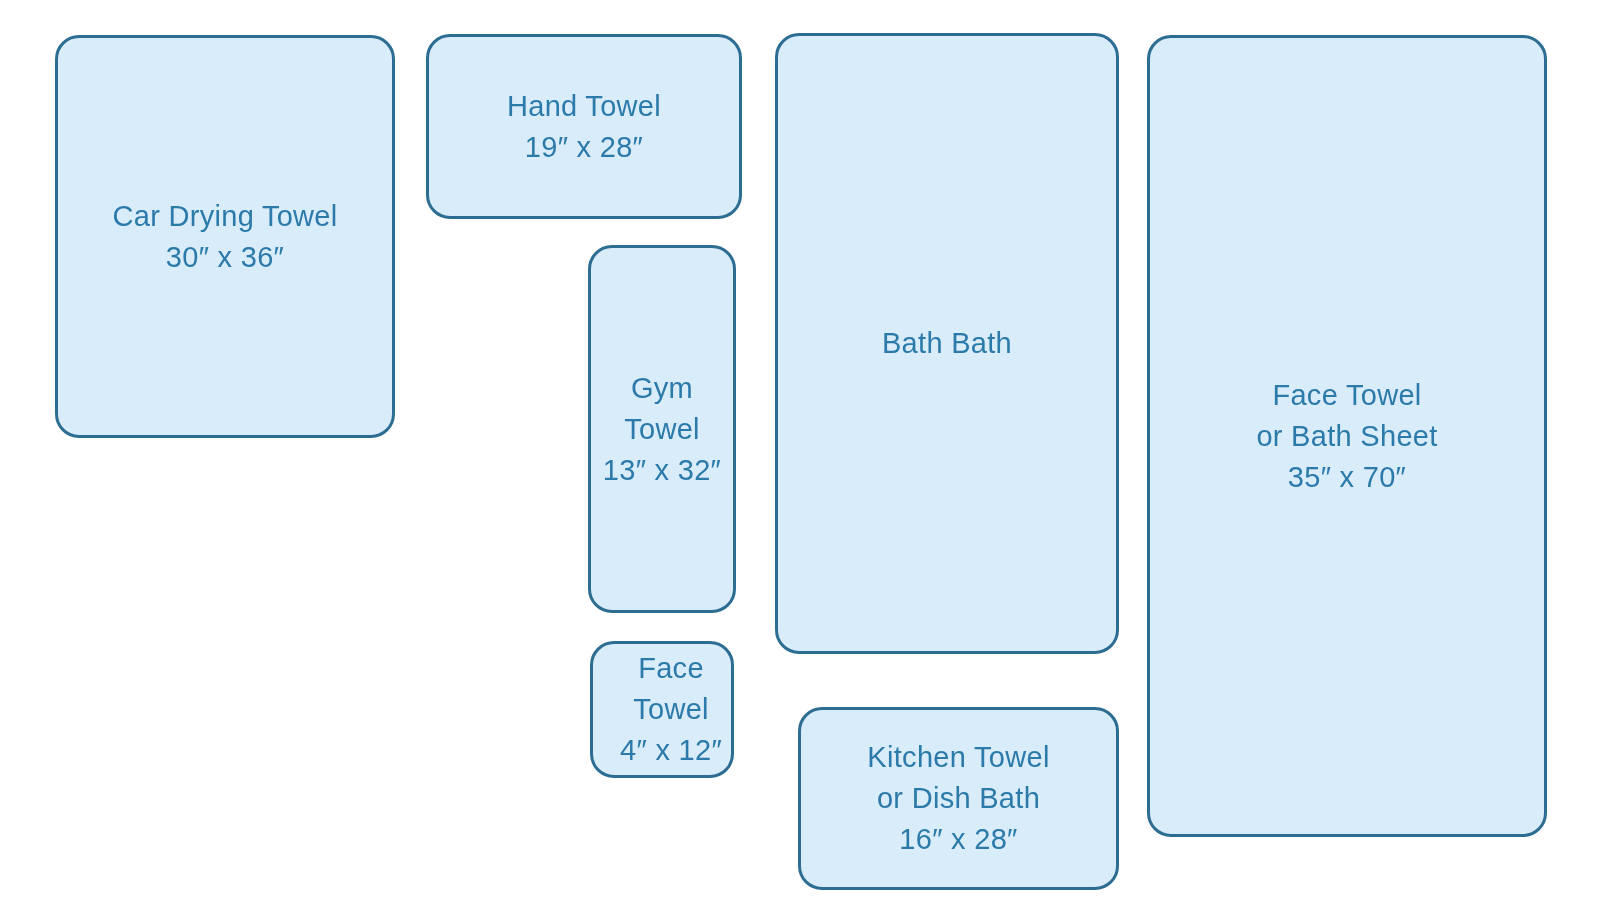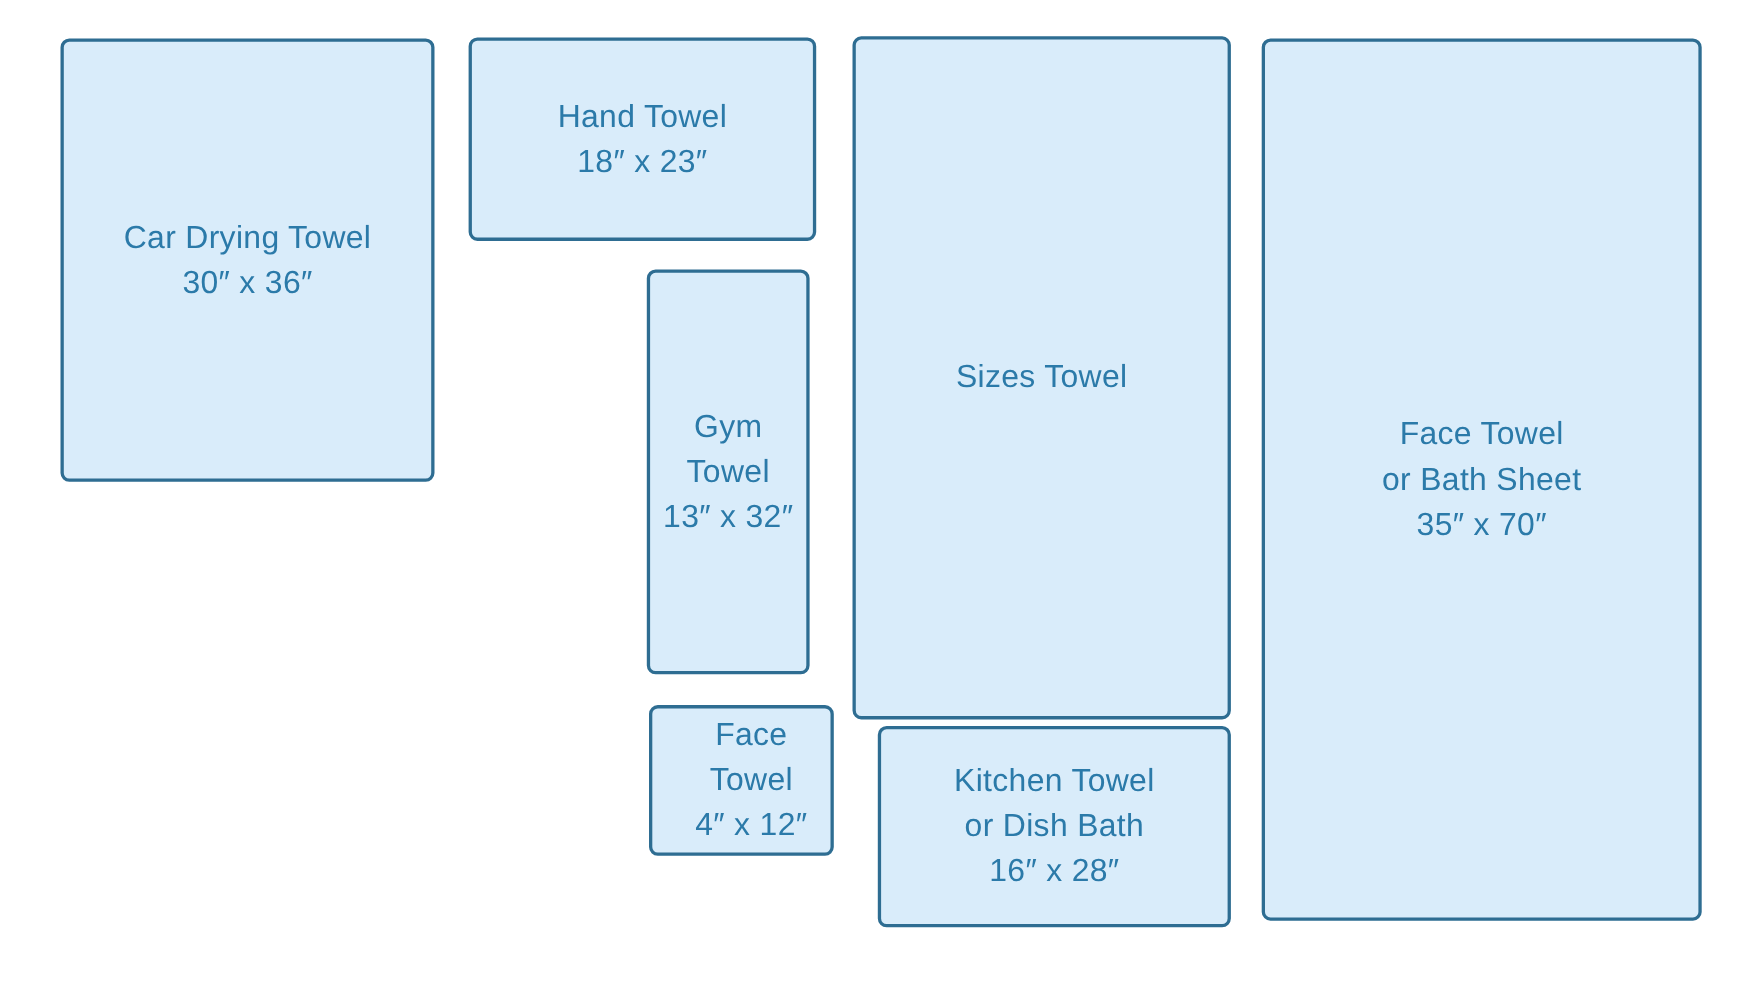--- a/index.html
+++ b/index.html
@@ -19,38 +19,38 @@
     height: 900px;
     background: var(--background);
     font-family: "Liberation Sans", sans-serif;
     overflow: hidden;
   }
   .towel-box {
     position: absolute;
     box-sizing: border-box;
     background: var(--box-fill);
     border: 3px solid var(--box-border);
-    border-radius: 8px;
+    border-radius: 24px;
     display: flex;
     align-items: center;
     justify-content: center;
     text-align: center;
     color: var(--text);
     font-size: 29px;
     line-height: 41px;
     letter-spacing: 0.3px;
   }
   .towel-box .label span { display: block; white-space: nowrap; }
 
   .box-car     { left: 55px;   top: 35px;  width: 340px; height: 403px; }
   .box-hand    { left: 426px;  top: 34px;  width: 316px; height: 185px; }
   .box-gym     { left: 588px;  top: 245px; width: 148px; height: 368px; justify-content: center; }
-  .box-face    { left: 590px;  top: 641px; width: 168px; height: 137px; padding-left: 18px; }
+  .box-face    { left: 590px;  top: 641px; width: 144px; height: 137px; padding-left: 18px; }
   .box-bath    { left: 775px;  top: 33px;  width: 344px; height: 621px; }
-  .box-kitchen { left: 798px;  top: 660px; width: 321px; height: 183px; }
+  .box-kitchen { left: 798px;  top: 707px; width: 321px; height: 183px; }
   .box-beach   { left: 1147px; top: 35px;  width: 400px; height: 802px; }
 
   .guide-title {
     position: absolute;
     left: 55px;
     top: 636px;
     width: 340px;
     text-align: center;
     color: var(--text);
     font-size: 29px;
@@ -67,21 +67,21 @@
   <div class="towel-box box-car">
     <div class="label">
       <span>Car Drying Towel</span>
       <span>30″ x 36″</span>
     </div>
   </div>
 
   <div class="towel-box box-hand">
     <div class="label">
       <span>Hand Towel</span>
-      <span>18″ x 23″</span>
+      <span>19″ x 28″</span>
     </div>
   </div>
 
   <div class="towel-box box-gym">
     <div class="label">
       <span>Gym</span>
       <span>Towel</span>
       <span>13″ x 32″</span>
     </div>
   </div>
@@ -89,21 +89,21 @@
   <div class="towel-box box-face">
     <div class="label">
       <span>Face</span>
       <span>Towel</span>
       <span>4″ x 12″</span>
     </div>
   </div>
 
   <div class="towel-box box-bath">
     <div class="label">
-      <span>Sizes Towel</span>
+      <span>Bath Bath</span>
     </div>
   </div>
 
   <div class="towel-box box-kitchen">
     <div class="label">
       <span>Kitchen Towel</span>
       <span>or Dish Bath</span>
       <span>16″ x 28″</span>
     </div>
   </div>

